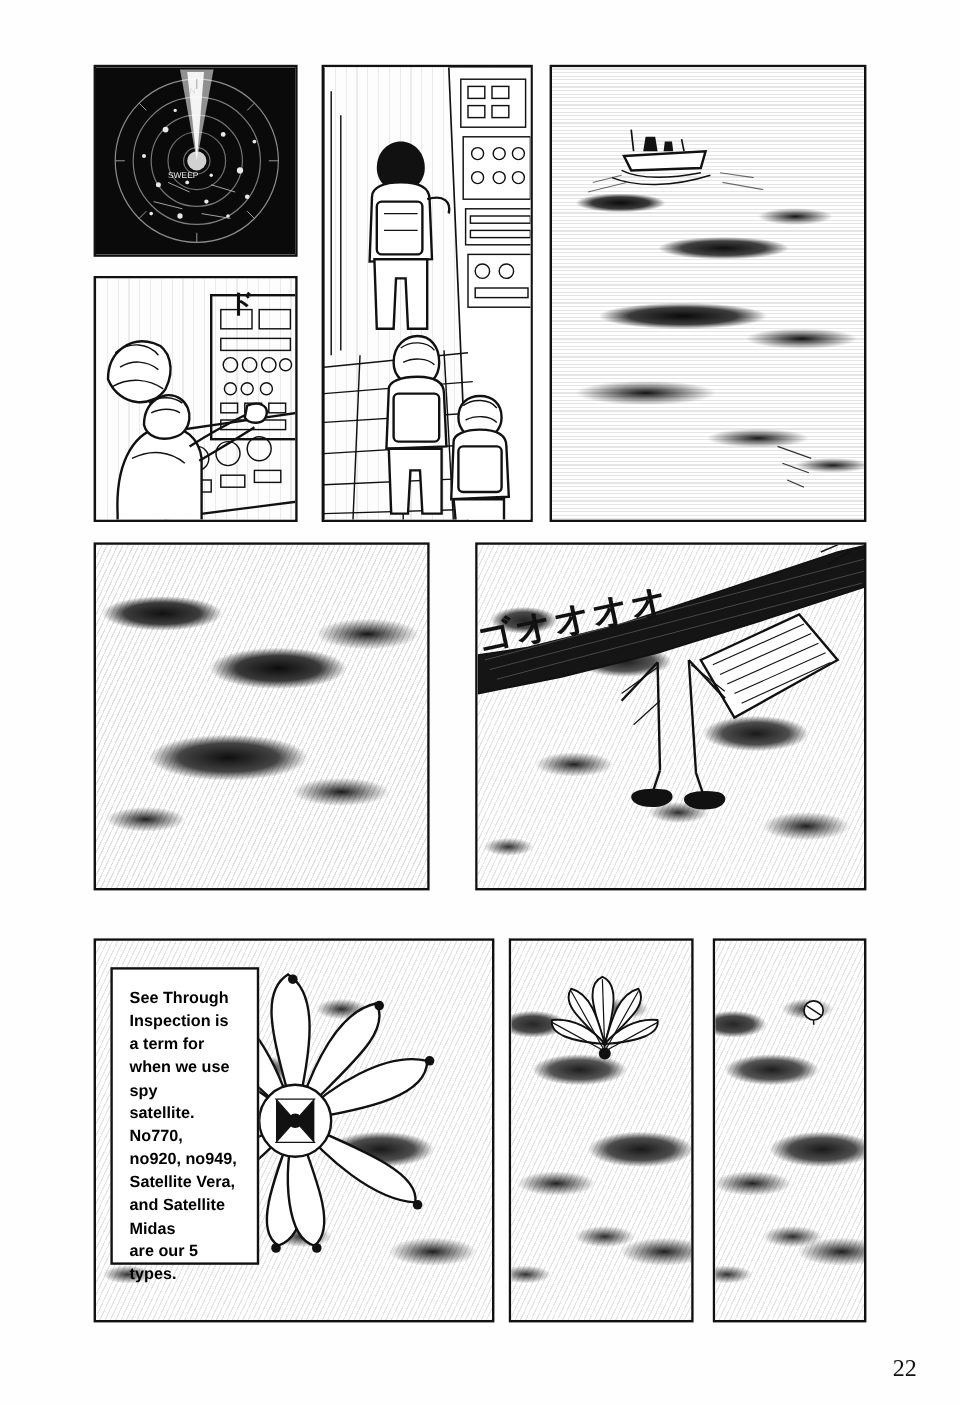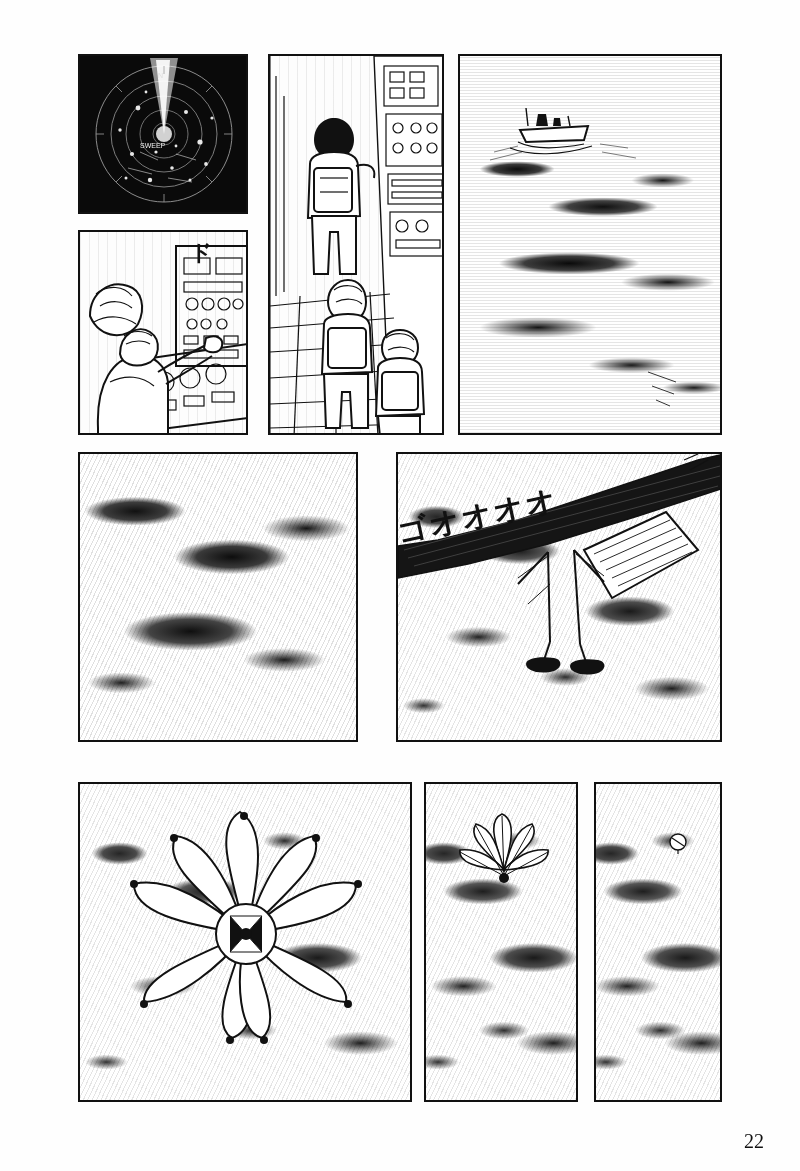--- a/index.html
+++ b/index.html
@@ -412,20 +412,33 @@
       <circle cx="184" cy="256" r="4" class="blk"></circle>
 
       <circle cx="166" cy="150" r="30" fill="#ffffff" stroke="#111" stroke-width="2"></circle>
       <path d="M150 132 L166 150 L150 168 Z" class="blk"></path>
       <path d="M182 132 L166 150 L182 168 Z" class="blk"></path>
       <path d="M150 132 L182 132 L166 150 Z" fill="#ffffff" stroke="#111" stroke-width="1"></path>
       <path d="M150 168 L182 168 L166 150 Z" fill="#ffffff" stroke="#111" stroke-width="1"></path>
       <circle cx="166" cy="150" r="6" class="blk"></circle>
     </svg>
 
+    <div class="balloon" style="left:12px; top:22px; width:124px; height:248px;">
+      <div class="balloon-text">See Through
+Inspection is
+a term for
+when we use
+spy
+satellite. No770,
+no920, no949,
+Satellite Vera,
+and Satellite
+Midas
+are our 5 types.</div>
+    </div>
   </div>
 
   <div class="panel" style="left:424px; top:782px; width:154px; height:320px;">
     <div class="tex-cloud"></div>
     <svg class="ink" width="154" height="320" viewBox="0 0 154 320" style="left:0; top:0;">
       <g fill="#ffffff" stroke="#111" stroke-width="1.6">
         <path d="M78 86 C68 56, 62 36, 76 30 C90 36, 86 58, 78 86 Z"></path>
         <path d="M78 86 C56 64, 42 52, 50 40 C66 44, 72 64, 78 86 Z"></path>
         <path d="M78 86 C100 64, 114 52, 106 40 C90 44, 84 64, 78 86 Z"></path>
         <path d="M78 86 C50 84, 32 78, 34 66 C52 64, 68 74, 78 86 Z"></path>

